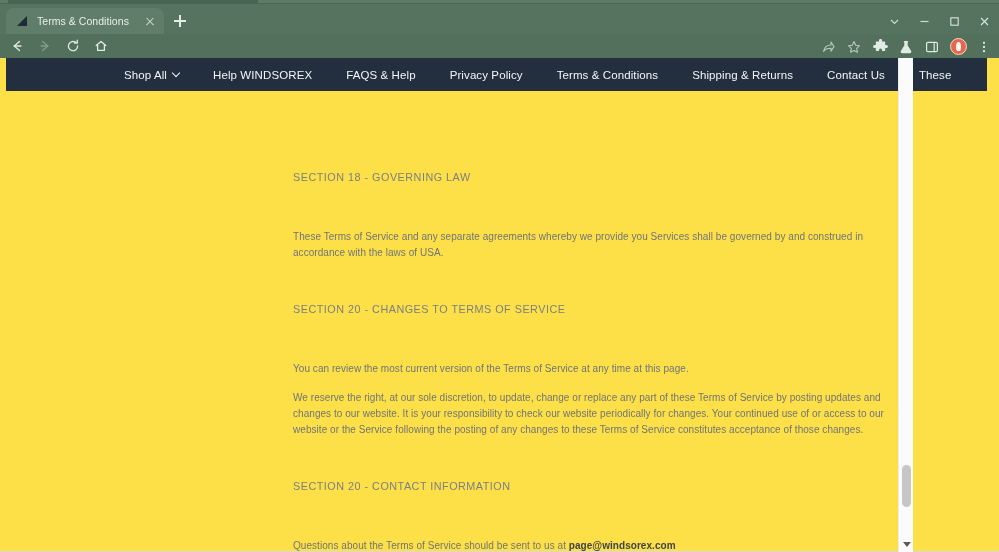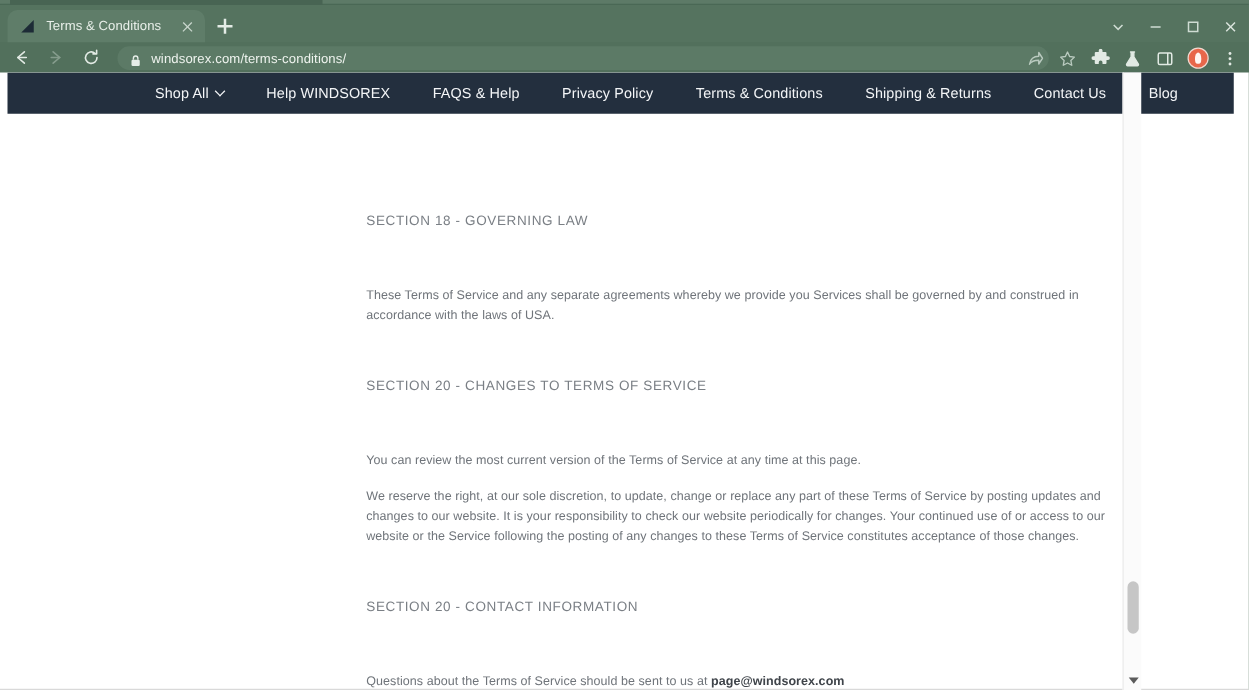--- a/index.html
+++ b/index.html
@@ -165,21 +165,21 @@
     width: 5px; height: 9px;
     border-radius: 50% 50% 40% 40%;
     background: #fff7f3;
   }
 
   
   #page-viewport {
     position: absolute;
     left: 0; top: 58px;
     width: 999px; height: 494px;
-    background: #ffffff;
+    background: #fde047;
     overflow: hidden;
     padding-left: 18px;
   }
 
   
   #site-nav {
     position: absolute;
     left: 6px; top: 0;
     width: 981px; height: 33px;
     background: #232f3e;
@@ -357,29 +357,20 @@
       </svg>
     </div>
 
     <div class="nav-btn">
       <svg width="14" height="14" viewBox="0 0 14 14">
         <path d="M2.2 6.6 L7 2.5 L11.8 6.6" fill="none" stroke="#e2eae4" stroke-width="1.3" stroke-linecap="round" stroke-linejoin="round"></path>
         <path d="M3.6 6.2 V11.4 H10.4 V6.2" fill="none" stroke="#e2eae4" stroke-width="1.3" stroke-linecap="round" stroke-linejoin="round"></path>
       </svg>
     </div>
 
-    <div id="omnibox">
-      <span id="lock-icon">
-        <svg width="11" height="11" viewBox="0 0 11 11">
-          <rect x="2.2" y="4.8" width="6.6" height="5" rx="1" fill="#e6ede8"></rect>
-          <path d="M3.7 4.8 V3.6 A1.8 1.8 0 0 1 7.3 3.6 V4.8" fill="none" stroke="#e6ede8" stroke-width="1.1"></path>
-        </svg>
-      </span>
-      <span id="url-text" title="windsorex.com/terms-conditions/">windsorex.com/terms-conditions/</span>
-    </div>
 
     <div class="toolbar-right">
       <div class="tb-icon">
         <svg width="14" height="14" viewBox="0 0 14 14">
           <path d="M10 2 L10 5 C5.5 5 3.2 7.8 2.6 11.4 C4.3 8.6 6.8 8.2 10 8.2 L10 11.2 L13 6.6 Z" fill="none" stroke="#b9cabf" stroke-width="1.1" stroke-linejoin="round"></path>
           <path d="M7 2.3 H1.6 V12.4 H11.2 V9.4" fill="none" stroke="#b9cabf" stroke-width="1.1" stroke-linejoin="round" opacity="0"></path>
         </svg>
       </div>
       <div class="tb-icon">
         <svg width="14" height="14" viewBox="0 0 14 14">
@@ -424,21 +415,21 @@
         <span class="nav-link">
           <span>Shop All</span>
           <span class="caret"></span>
         </span>
         <span class="nav-link">Help WINDSOREX</span>
         <span class="nav-link">FAQS &amp; Help</span>
         <span class="nav-link">Privacy Policy</span>
         <span class="nav-link">Terms &amp; Conditions</span>
         <span class="nav-link">Shipping &amp; Returns</span>
         <span class="nav-link">Contact Us</span>
-        <span class="nav-link">Blog</span>
+        <span class="nav-link">These</span>
       </div>
     </div>
 
     <div id="clipped-line"></div>
 
     <div id="article">
 
       <div class="content-col section-heading" id="sec18-heading">SECTION 18 - GOVERNING LAW</div>
 
       <div class="content-col body-para" id="sec18-para">These Terms of Service and any separate agreements whereby we provide you Services shall be governed by and construed in accordance with the laws of USA.</div>

